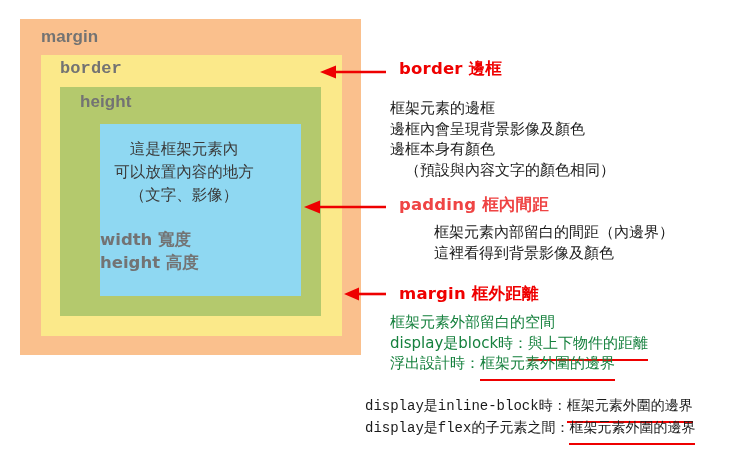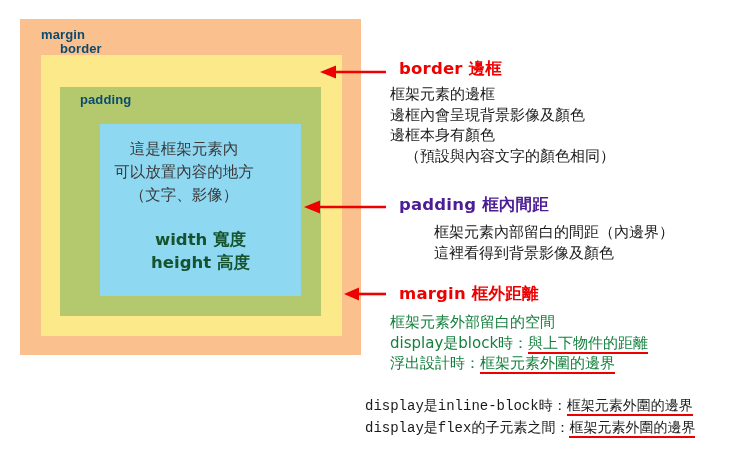--- a/index.html
+++ b/index.html
@@ -25,44 +25,44 @@
   #padding-box{
     left:60px;top:87px;width:261px;height:229px;
   }
   #content-box{
     left:100px;top:124px;width:201px;height:172px;
   }
 
   .box-label{
     position:absolute;
     font-weight:bold;
-    font-size:13px;
-    color:#0c4a6e;
+    font-size:17px;
+    color:#737373;
     letter-spacing:.1px;
     white-space:nowrap;
   }
   #label-margin{left:41px;top:27px;}
-  #label-border{left:60px;top:41px;}
+  #label-border{left:60px;top:59px;font-family:Liberation Mono, monospace;}
   #label-padding{left:80px;top:92px;}
 
   
   #content-text{
     position:absolute;
     left:100px;top:138px;width:168px;
     text-align:center;
     color:#3a3a3a;
     font-size:15.5px;
     line-height:23px;
     font-family:"DejaVu Sans","Liberation Sans",sans-serif;
   }
   #content-dims{
     position:absolute;
     left:100px;top:228px;width:201px;
-    text-align:center;
-    color:#14532d;
+    text-align:left;
+    color:#737373;
     font-weight:bold;
     font-size:16.5px;
     line-height:23px;
     font-family:"DejaVu Sans","Liberation Sans",sans-serif;
   }
   .cline{display:block;}
 
   
   .arrow{position:absolute;height:14px;}
   .arrow svg{display:block;overflow:visible;}
@@ -81,25 +81,25 @@
   .callout-body{
     color:#1a1a1a;
     font-size:15px;
     line-height:20.5px;
     font-family:"DejaVu Sans","Liberation Sans",sans-serif;
     white-space:nowrap;
   }
   .callout-body .ln{display:block;}
   .ul-red{
     border-bottom:2px solid #be185d;
-    padding-bottom:0px;
+    padding-bottom:7px;
   }
 
   #co-border{top:58px;}
-  #co-border .callout-body{margin-top:4px;}
+  #co-border .callout-body{margin-top:18px;}
 
   #co-padding{top:194px;}
   #co-padding .callout-body{margin-top:6px;}
 
   #co-margin{top:283px;}
   #co-margin .callout-body{margin-top:7px;}
 
   #co-extra{
     position:absolute;left:365px;top:396px;
     color:#1a1a1a;
@@ -115,21 +115,21 @@
 
 <div id="stage">
 
   <div class="boxlayer" id="margin-box" style="background: rgb(250, 192, 141);"></div>
   <div class="boxlayer" id="border-box" style="background: rgb(251, 233, 138);"></div>
   <div class="boxlayer" id="padding-box" style="background: rgb(180, 201, 109);"></div>
   <div class="boxlayer" id="content-box" style="background: rgb(143, 216, 242);"></div>
 
   <div class="box-label" id="label-margin">margin</div>
   <div class="box-label" id="label-border">border</div>
-  <div class="box-label" id="label-padding">padding</div>
+  <div class="box-label" id="label-padding">height</div>
 
   <div id="content-text" style="color: rgb(58, 58, 58);">
     <span class="cline">這是框架元素內</span>
     <span class="cline">可以放置內容的地方</span>
     <span class="cline">（文字、影像）</span>
   </div>
 
   <div id="content-dims">
     <span class="cline">width 寬度</span>
     <span class="cline">height 高度</span>
@@ -160,21 +160,21 @@
     <div class="callout-title" style="color: rgb(239, 0, 0);">border 邊框</div>
     <div class="callout-body" style="color: rgb(26, 26, 26);">
       <span class="ln">框架元素的邊框</span>
       <span class="ln">邊框內會呈現背景影像及顏色</span>
       <span class="ln">邊框本身有顏色</span>
       <span class="ln">　（預設與內容文字的顏色相同）</span>
     </div>
   </div>
 
   <div class="callout" id="co-padding">
-    <div class="callout-title" style="color: #4c1d95;">padding 框內間距</div>
+    <div class="callout-title" style="color: #ef4444;">padding 框內間距</div>
     <div class="callout-body" style="color: rgb(26, 26, 26); margin-left: 44px;">
       <span class="ln">框架元素內部留白的間距（內邊界）</span>
       <span class="ln">這裡看得到背景影像及顏色</span>
     </div>
   </div>
 
   <div class="callout" id="co-margin">
     <div class="callout-title" style="color: rgb(239, 0, 0);">margin 框外距離</div>
     <div class="callout-body" style="color: #15803d;">
       <span class="ln">框架元素外部留白的空間</span>

